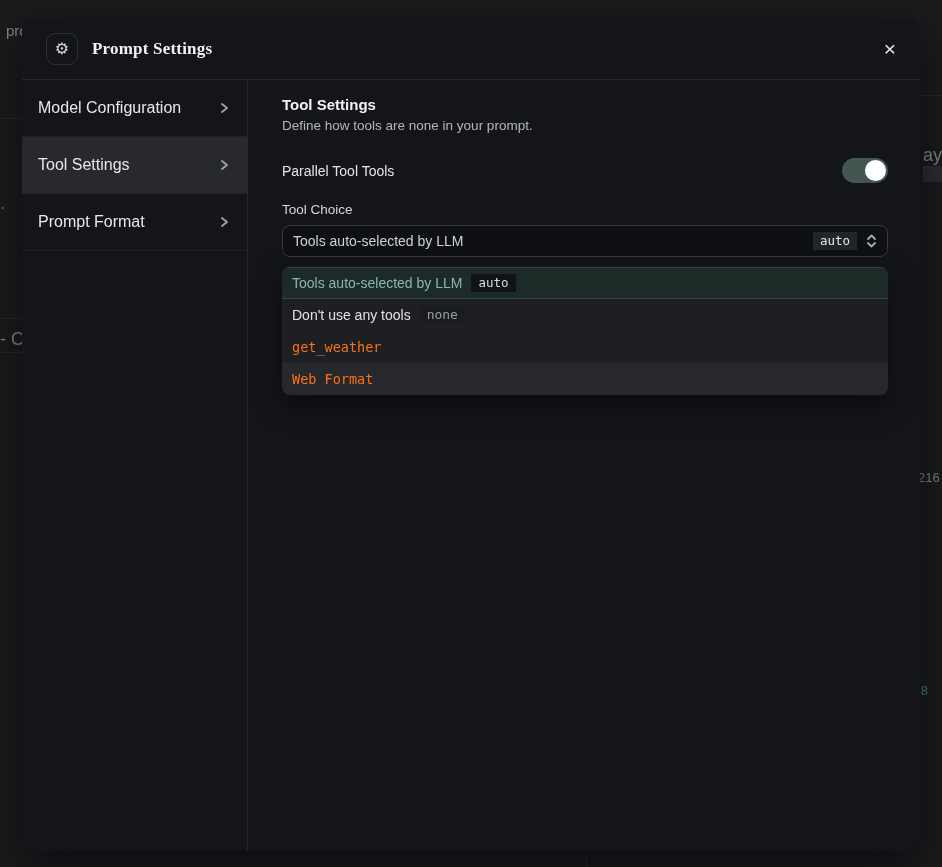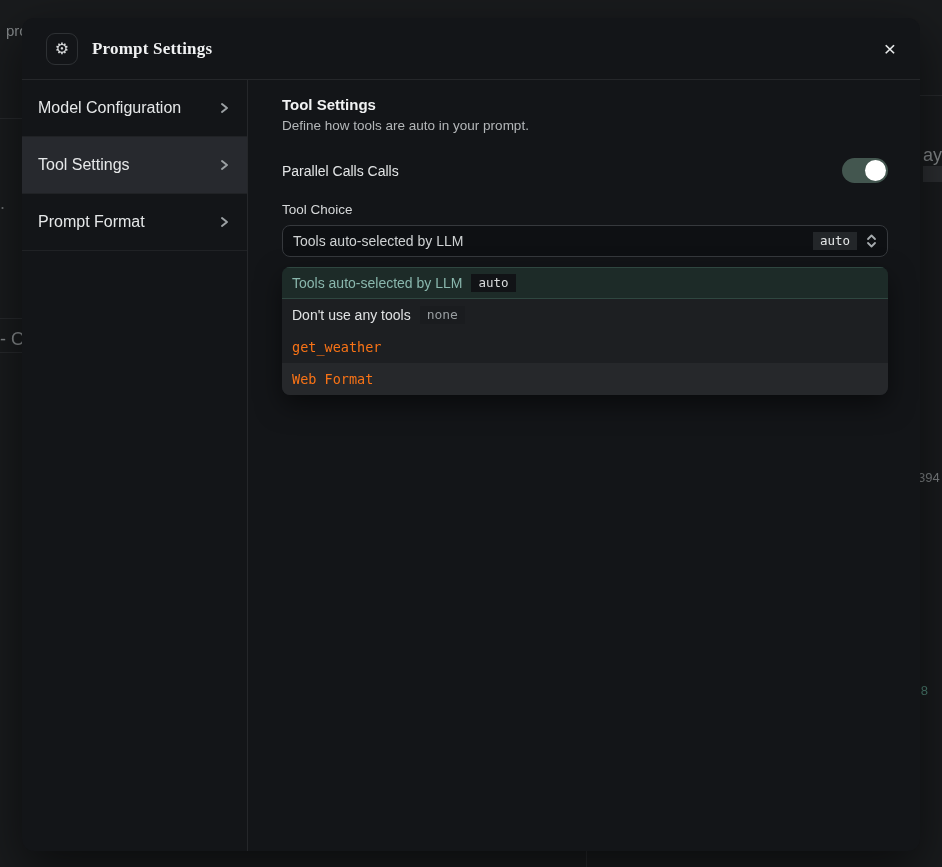--- a/index.html
+++ b/index.html
@@ -141,21 +141,21 @@
   .opt-badge-dim  { background: #1a1c1f; color: #989da0; font-size: 13px; }
   .opt.mono-row { font-family: "DejaVu Sans Mono", monospace; font-size: 13.5px; color: #f97316; }
 </style>
 </head>
 <body>
 
 <span class="bg-frag frag-top-left">pro</span>
 <span class="bg-frag frag-left-dot">.</span>
 <span class="bg-frag frag-left-mid">- O</span>
 <span class="bg-frag frag-right-top">ay,</span>
-<span class="bg-frag frag-right-mid">394</span>
+<span class="bg-frag frag-right-mid">216</span>
 <span class="bg-frag frag-right-teal">0.8</span>
 <div class="bg-line line-left-top"></div>
 <div class="bg-line line-left-a"></div>
 <div class="bg-line line-left-b"></div>
 <div class="bg-line line-right-top"></div>
 <div class="bar-right"></div>
 <div class="bg-line line-bottom-vert"></div>
 
 <div class="modal">
 
@@ -185,24 +185,24 @@
       <div class="side-item">
         <span>Prompt Format</span>
         <svg class="chev" viewBox="0 0 14 14">
             <polyline points="5,3 10,7 5,11"></polyline>
           </svg>
       </div>
     </div>
 
     <div class="main">
       <div class="content-heading">Tool Settings</div>
-      <div class="content-desc">Define how tools are auto in your prompt.</div>
+      <div class="content-desc">Define how tools are none in your prompt.</div>
 
       <div class="parallel-row">
-        <span class="field-label">Parallel Calls Calls</span>
+        <span class="field-label">Parallel Tool Tools</span>
         <button class="toggle">
           <span class="toggle-knob"></span>
         </button>
       </div>
 
       <div class="tool-choice-label">Tool Choice</div>
 
       <div class="select-field">
         <span class="select-value">Tools auto-selected by LLM</span>
         <span class="badge select-badge">auto</span>

